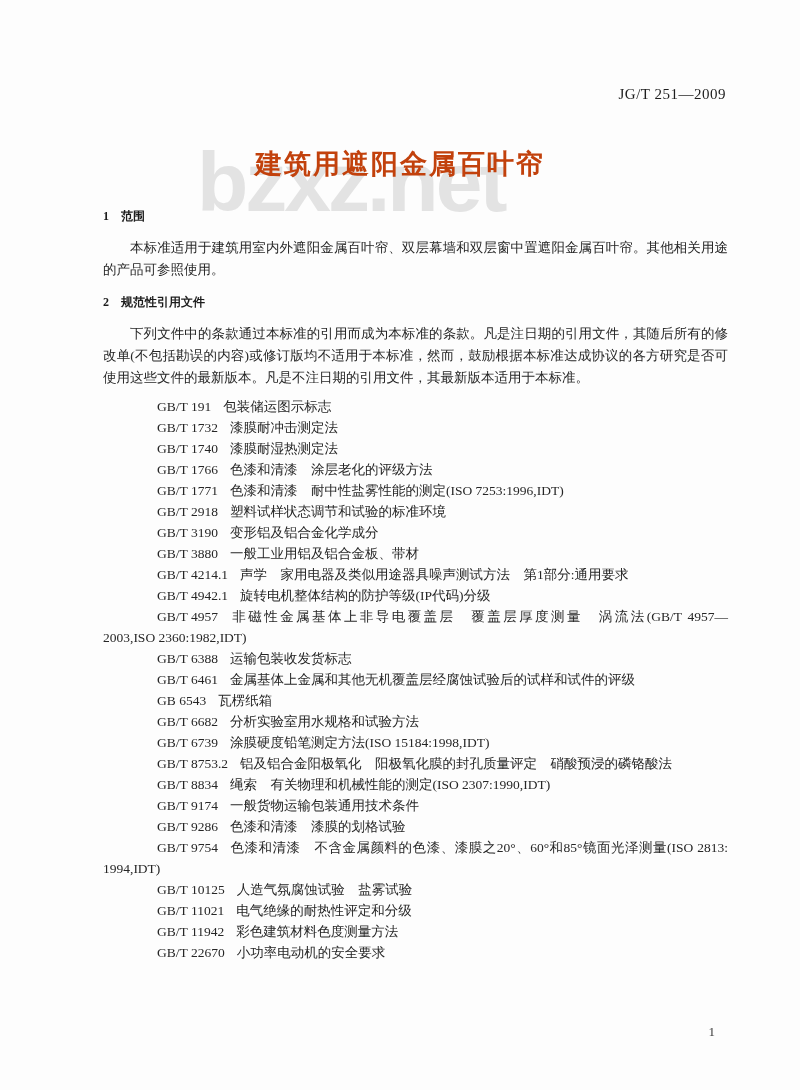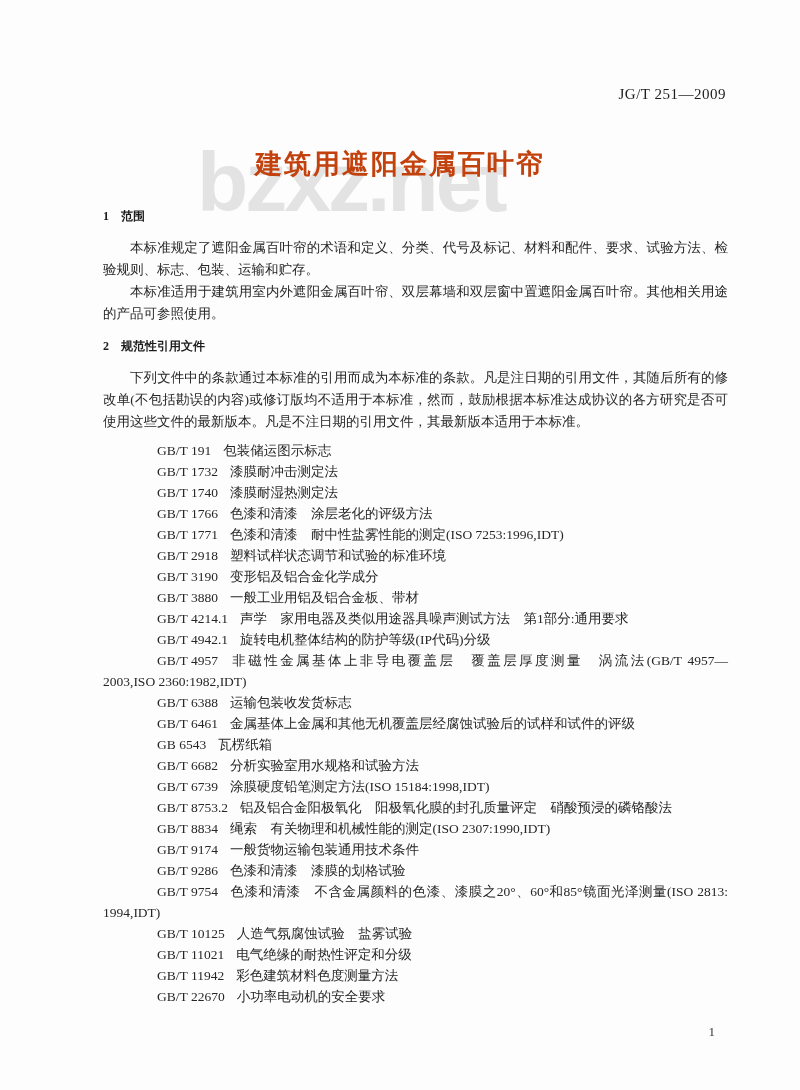--- a/index.html
+++ b/index.html
@@ -102,21 +102,20 @@
 
   <div class="watermark">bzxz.net</div>
 
   <h1 class="doc-title">建筑用遮阳金属百叶帘</h1>
 
   <div class="content">
 
     <h2 class="sec-heading">1　范围</h2>
 
     <div class="sec-body">
-      <p class="para">本标准规定了遮阳金属百叶帘的术语和定义、分类、代号及标记、材料和配件、要求、试验方法、检验规则、标志、包装、运输和贮存。</p>
       <p class="para">本标准适用于建筑用室内外遮阳金属百叶帘、双层幕墙和双层窗中置遮阳金属百叶帘。其他相关用途的产品可参照使用。</p>
     </div>
 
     <h2 class="sec-heading second">2　规范性引用文件</h2>
 
     <div class="sec-body">
       <p class="para">下列文件中的条款通过本标准的引用而成为本标准的条款。凡是注日期的引用文件，其随后所有的修改单(不包括勘误的内容)或修订版均不适用于本标准，然而，鼓励根据本标准达成协议的各方研究是否可使用这些文件的最新版本。凡是不注日期的引用文件，其最新版本适用于本标准。</p>
 
       <div class="refs">
 

